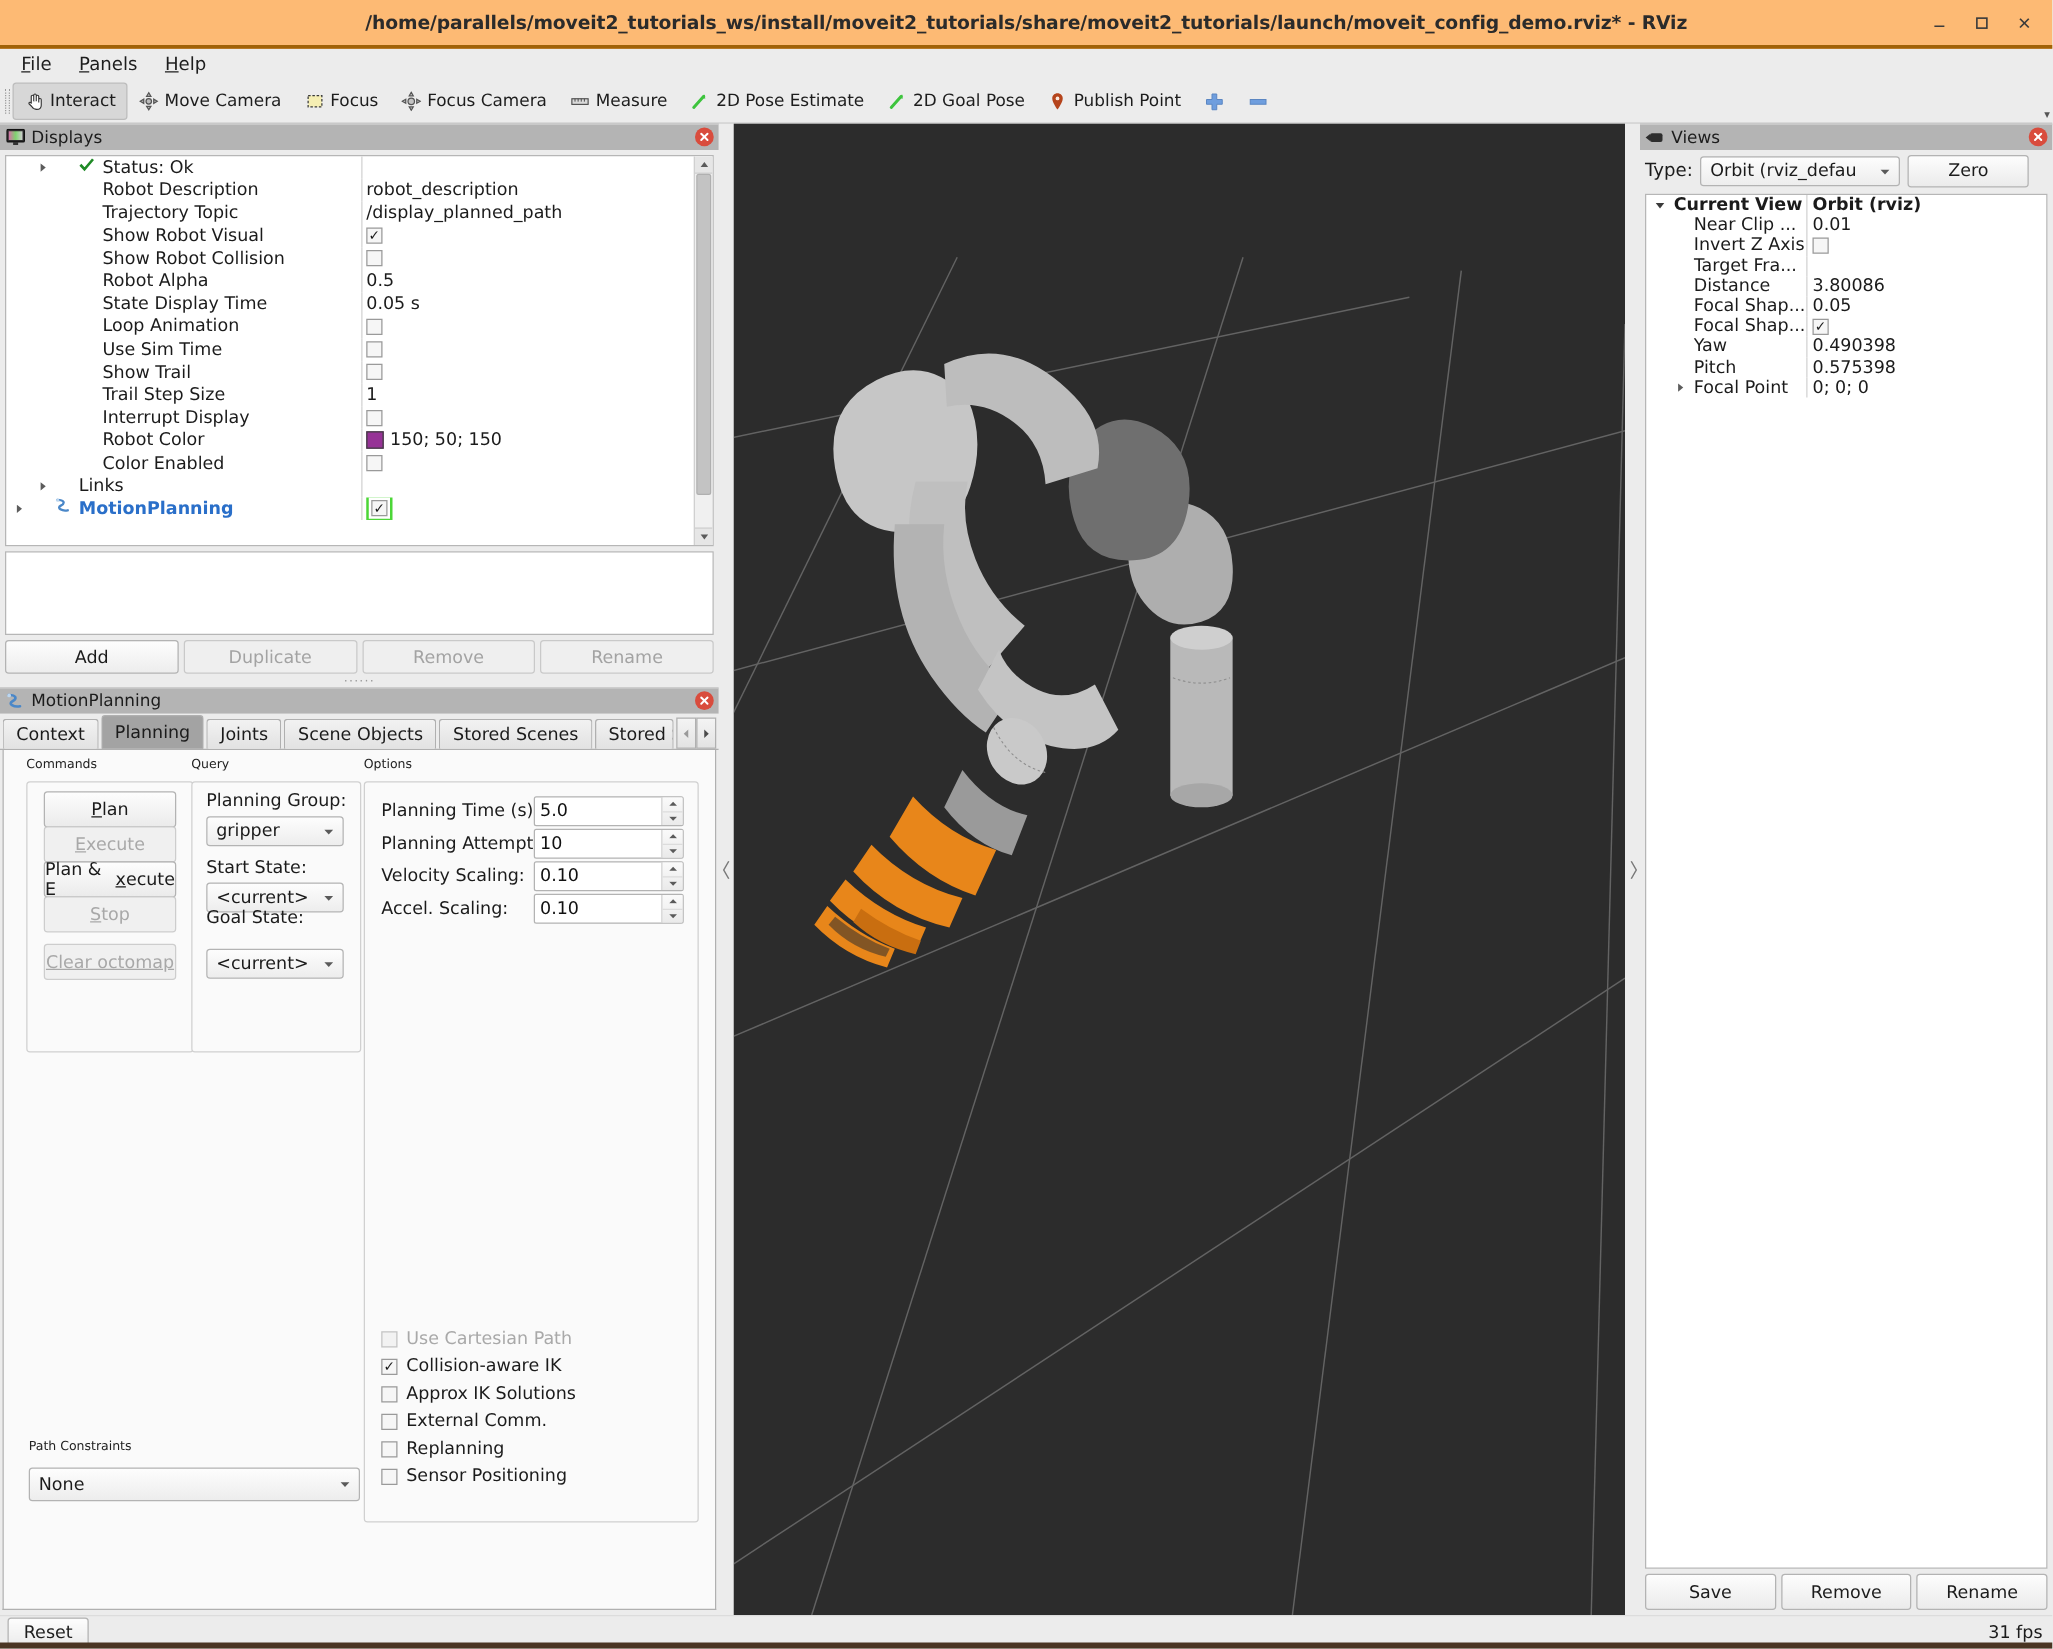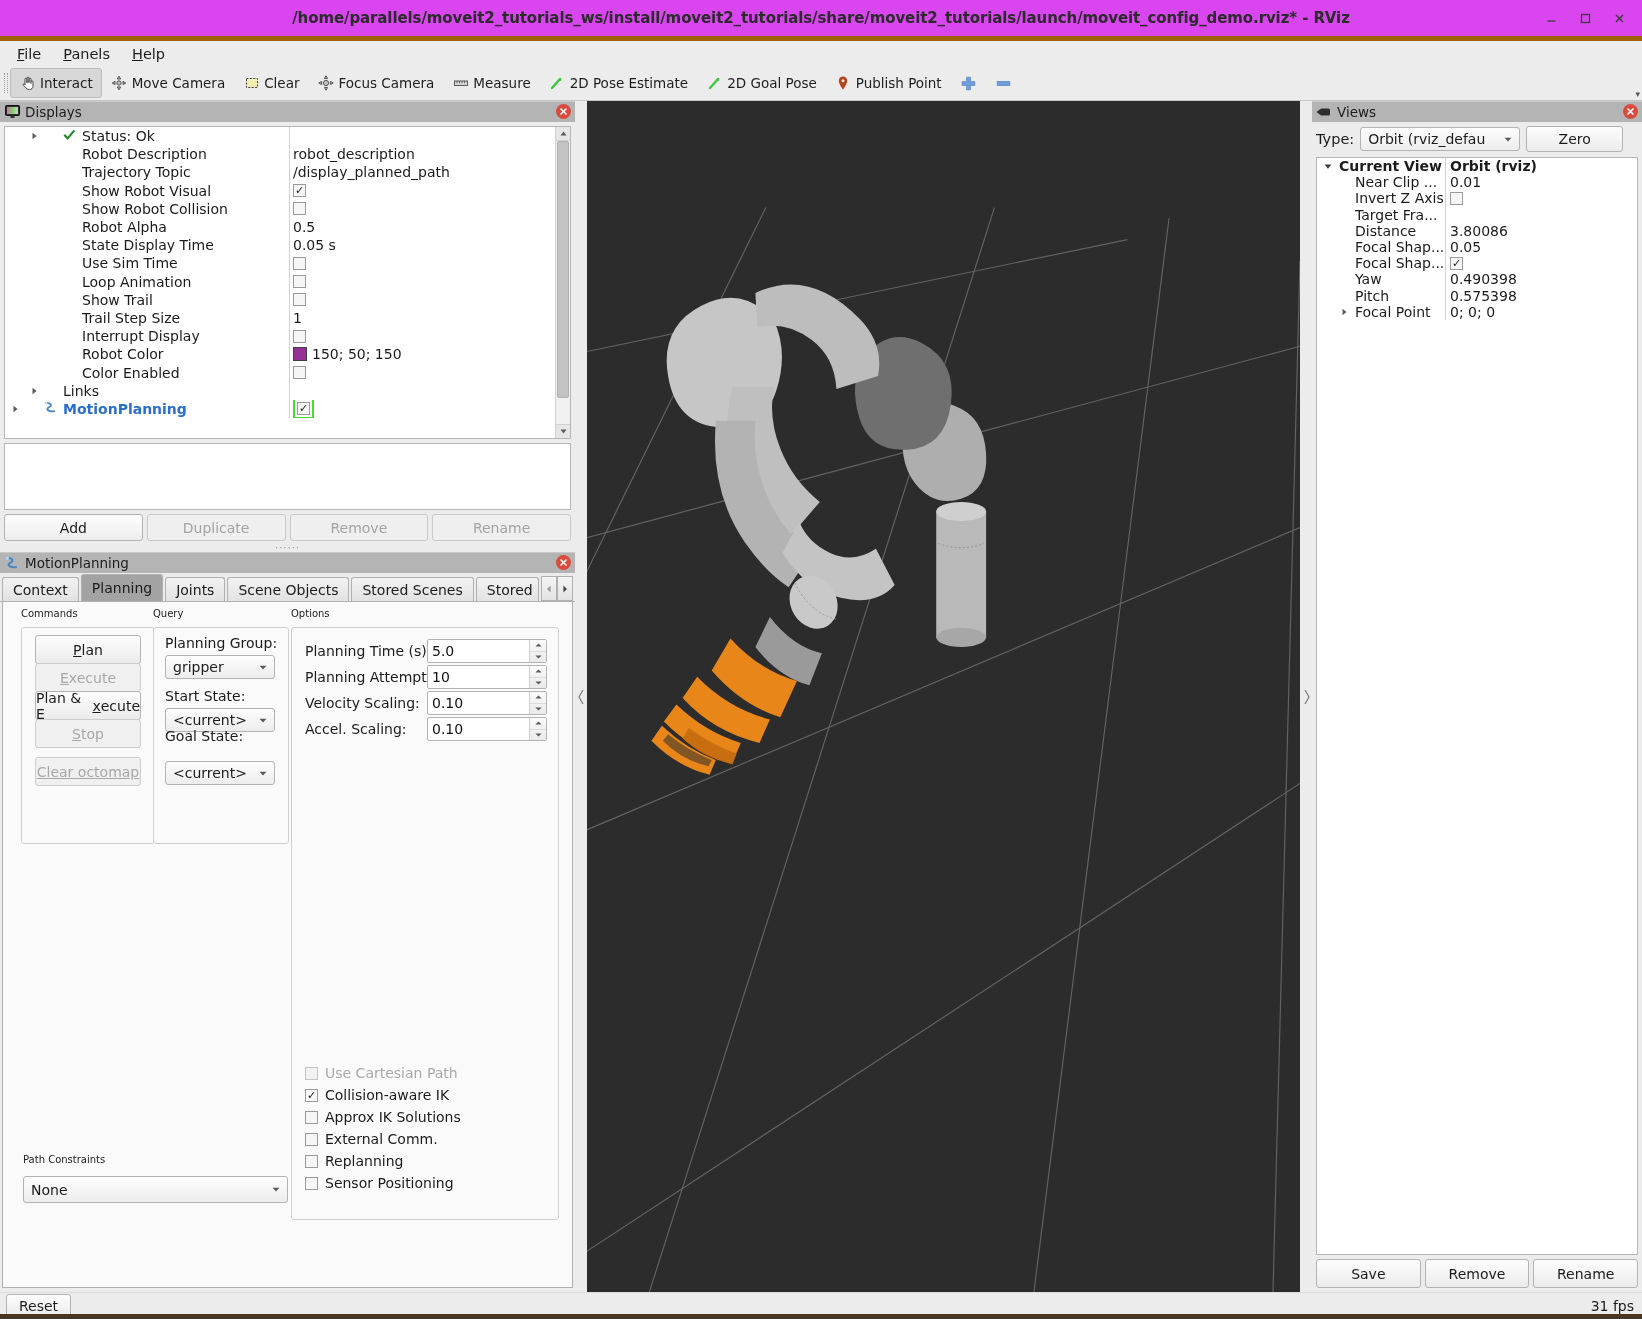--- a/index.html
+++ b/index.html
@@ -5,21 +5,21 @@
   html,body{margin:0;padding:0;}
   body{
     width:1642px;height:1319px;overflow:hidden;
     font-family:"DejaVu Sans","Liberation Sans",sans-serif;
     font-size:14.5px;color:#1d1d1d;background:#ececec;
     -webkit-font-smoothing:antialiased;
   }
   .app{position:relative;width:1642px;height:1319px;background:#ececec;display:flex;flex-direction:column;}
 
   
-  .titlebar{height:36px;background:#d946ef;border-bottom:5px solid #a16207;display:flex;align-items:center;position:relative;flex:0 0 36px;}
+  .titlebar{height:36px;background:#fdba74;border-bottom:3px solid #a16207;display:flex;align-items:center;position:relative;flex:0 0 36px;}
   .titlebar .title{position:absolute;left:0;right:0;text-align:center;font-size:15px;font-weight:bold;color:#2b2b2b;letter-spacing:-0.1px;}
   .winbtns{position:absolute;right:8px;top:0;height:36px;display:flex;align-items:center;gap:4px;z-index:3;}
   .winbtn{width:30px;height:26px;display:flex;align-items:center;justify-content:center;color:#3b3b3b;border-radius:3px;font-size:14px;line-height:1;}
   .winbtn svg{display:block;}
 
   
   .menubar{height:25px;background:#ececec;display:flex;align-items:center;padding-left:8px;gap:4px;flex:0 0 25px;}
   .menuitem{padding:2px 9px;font-size:14.5px;color:#1d1d1d;border-radius:2px;}
   .menuitem u{text-decoration:underline;}
 
@@ -183,21 +183,21 @@
       </span>
       <span>Move Camera</span>
     </div>
 
     <div class="tbbtn">
       <span class="ic">
         <svg width="16" height="16" viewBox="0 0 16 16">
             <rect x="2.5" y="3.5" width="11" height="9" fill="#f5eeb3" stroke="#3a3a3a" stroke-width="1" stroke-dasharray="2 1.4"></rect>
           </svg>
       </span>
-      <span>Clear</span>
+      <span>Focus</span>
     </div>
 
     <div class="tbbtn">
       <span class="ic">
         <svg width="16" height="16" viewBox="0 0 16 16">
             <g stroke="#555" stroke-width="1" fill="#c2c2c2">
               <circle cx="8" cy="8" r="2.6"></circle>
               <path d="M8 0.8 L6.4 3.6 h3.2z"></path>
               <path d="M8 15.2 L6.4 12.4 h3.2z"></path>
               <path d="M0.8 8 L3.6 6.4 v3.2z"></path>
@@ -366,30 +366,30 @@
               <span class="tname" style="flex-basis:207px">
                 <span>State Display Time</span>
               </span>
               <span class="tval">
                 <span>0.05 s</span>
               </span>
             </div>
             <div class="trow">
               <span class="arrow" style="margin-left:38px"></span>
               <span class="tname" style="flex-basis:207px">
+                <span>Loop Animation</span>
+              </span>
+              <span class="tval">
+                <span class="cb"></span>
+              </span>
+            </div>
+            <div class="trow">
+              <span class="arrow" style="margin-left:38px"></span>
+              <span class="tname" style="flex-basis:207px">
                 <span>Use Sim Time</span>
-              </span>
-              <span class="tval">
-                <span class="cb"></span>
-              </span>
-            </div>
-            <div class="trow">
-              <span class="arrow" style="margin-left:38px"></span>
-              <span class="tname" style="flex-basis:207px">
-                <span>Loop Animation</span>
               </span>
               <span class="tval">
                 <span class="cb"></span>
               </span>
             </div>
             <div class="trow">
               <span class="arrow" style="margin-left:38px"></span>
               <span class="tname" style="flex-basis:207px">
                 <span>Show Trail</span>
               </span>

